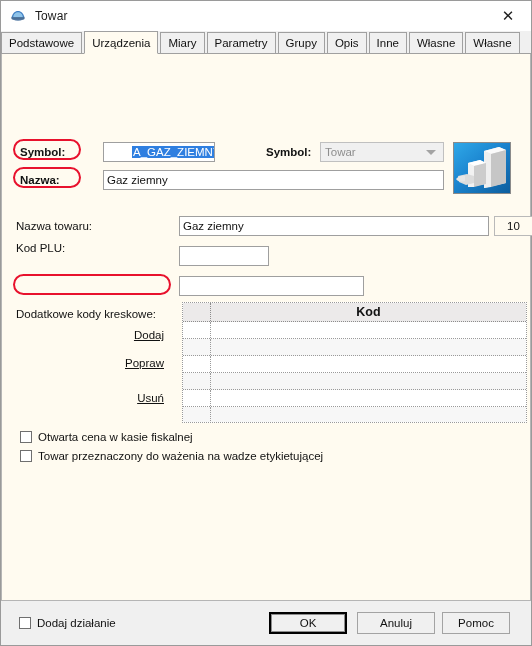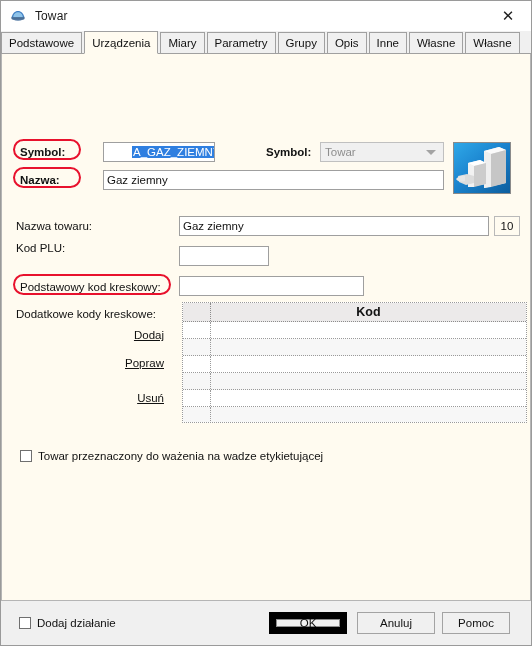--- a/index.html
+++ b/index.html
@@ -265,21 +265,21 @@
     background: #f0f0f0;
     border: 1px solid #a3a3a3;
     font-family: "Liberation Sans", sans-serif;
     font-size: 11.5px;
     color: #111;
     display: flex;
     align-items: center;
     justify-content: center;
   }
   .btn.default {
-    border: 7px solid #000000;
+    border: 2px solid #000000;
     box-shadow: 0 0 0 1px #8d8d8d inset;
   }
 </style>
 </head>
 <body>
 
 <div class="window">
 
   <div class="titlebar">
     <div class="title-icon">
@@ -344,30 +344,29 @@
     <div class="annot" style="left:11px; top:113px; width:68px; height:21px;"></div>
 
     <div class="tinput" style="left:101px; top:116px; width:341px; height:20px;">
       <span>Gaz ziemny</span>
     </div>
 
     <div class="lbl abs" style="left:14px; top:166px;">Nazwa towaru:</div>
     <div class="tinput" style="left:177px; top:162px; width:310px; height:20px;">
       <span>Gaz ziemny</span>
     </div>
-    <div class="tinput" style="left:492px; top:162px; width:26px; height:20px; justify-content:center; background:#fffbf0; border-color:#b9b9b9;">
+    <div class="tinput" style="left:492px; top:162px; width:39px; height:20px; justify-content:center; background:#fffbf0; border-color:#b9b9b9;">
       <span>10</span>
     </div>
 
     <div class="lbl abs" style="left:14px; top:188px;">Kod PLU:</div>
     <div class="tinput" style="left:177px; top:192px; width:90px; height:20px;">
       <span></span>
     </div>
 
-    <div class="lbl abs" style="left:18px; top:227px;">Podstawowy kod kreskowy:</div>
     <div class="annot" style="left:11px; top:220px; width:158px; height:21px;"></div>
     <div class="tinput" style="left:177px; top:222px; width:185px; height:20px;">
       <span></span>
     </div>
 
     <div class="lbl abs" style="left:14px; top:254px;">Dodatkowe kody kreskowe:</div>
 
     <a class="glink" style="left:90px; top:275px; width:72px;">Dodaj</a>
     <a class="glink" style="left:90px; top:303px; width:72px;">Popraw</a>
     <a class="glink" style="left:90px; top:338px; width:72px;">Usuń</a>
@@ -396,20 +395,24 @@
       <div class="grid-row">
         <div class="gr-narrow"></div>
         <div class="gr-cell"></div>
       </div>
       <div class="grid-row alt">
         <div class="gr-narrow"></div>
         <div class="gr-cell"></div>
       </div>
     </div>
 
+    <div class="cbrow" style="left:18px; top:377px;">
+      <span class="cbox"></span>
+      <span class="cblabel">Otwarta cena w kasie fiskalnej</span>
+    </div>
     <div class="cbrow" style="left:18px; top:396px;">
       <span class="cbox"></span>
       <span class="cblabel">Towar przeznaczony do ważenia na wadze etykietującej</span>
     </div>
 
   </div>
 
   <div class="footer">
     <div class="cbrow" style="left:18px; top:16px;justify-content:flex-end;">
       <span class="cbox"></span>

